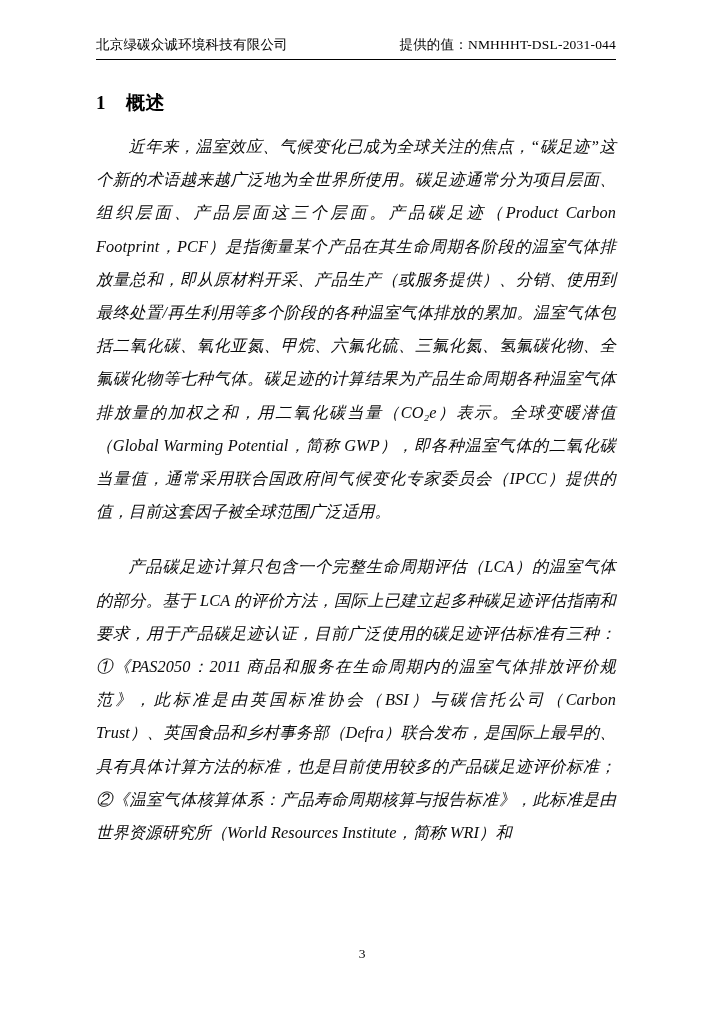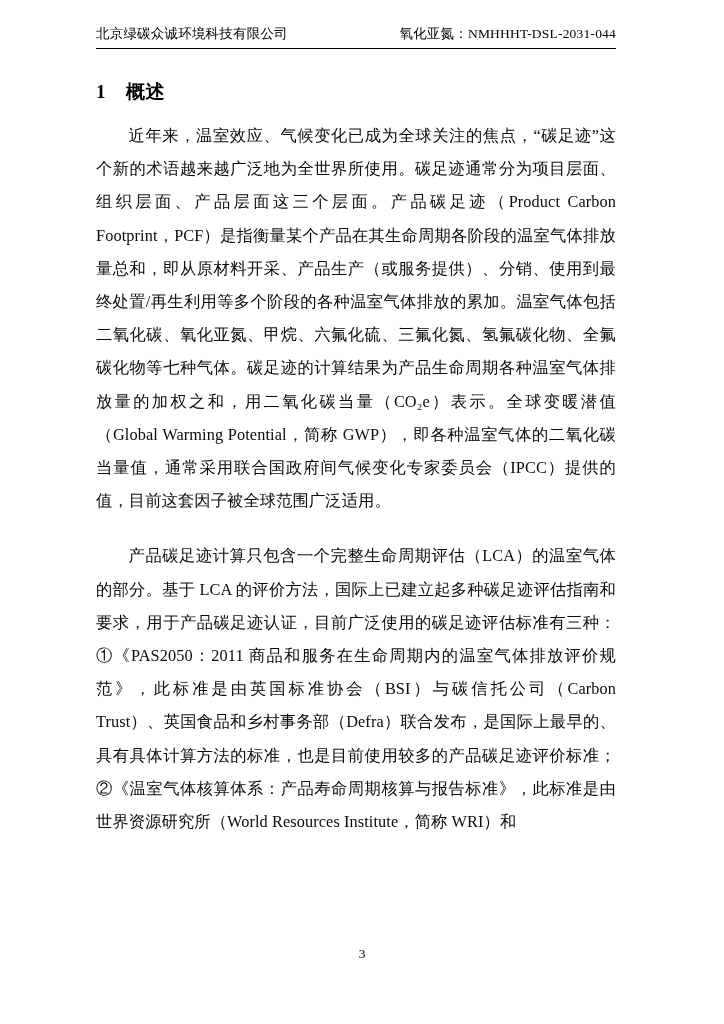--- a/index.html
+++ b/index.html
@@ -15,21 +15,21 @@
     width: 724px;
     height: 1024px;
     background: #ffffff;
     margin: 0 auto;
     overflow: hidden;
     box-sizing: border-box;
   }
   .page-inner {
     position: absolute;
     left: 96px;
-    top: 25px;
+    top: 36px;
     width: 520px;
   }
   
   .header {
     display: flex;
     justify-content: space-between;
     align-items: baseline;
     font-size: 13.5px;
     letter-spacing: 0.2px;
     color: #000;
@@ -70,20 +70,21 @@
   
   p.body {
     font-size: 16.3px;
     line-height: 33.2px;
     margin: 14px 0 0 0;
     text-align: justify;
     text-justify: inter-ideograph;
     text-indent: 2em;
     color: #0a0a0a;
     letter-spacing: 0.1px;
+    font-style: italic;
   }
   p.body.second {
     margin-top: 22px;
   }
   
   .footer {
     position: absolute;
     left: 0;
     right: 0;
     bottom: 62px;
@@ -95,21 +96,21 @@
 </head>
 <body>
 
 <div class="page">
 
   <div class="page-inner">
 
     <div class="header">
       <span class="header-left">北京绿碳众诚环境科技有限公司</span>
       <span class="header-right">
-        <span>氧化亚氮：</span><span class="code">NMHHHT-DSL-2031-044</span>
+        <span>提供的值：</span><span class="code">NMHHHT-DSL-2031-044</span>
       </span>
     </div>
 
     <h1 class="sec">
       <span class="num">1</span><span>概述</span>
     </h1>
 
 
     <p class="body">近年来，温室效应、气候变化已成为全球关注的焦点，“碳足迹”这个新的术语越来越广泛地为全世界所使用。碳足迹通常分为项目层面、组织层面、产品层面这三个层面。产品碳足迹（Product Carbon Footprint，PCF）是指衡量某个产品在其生命周期各阶段的温室气体排放量总和，即从原材料开采、产品生产（或服务提供）、分销、使用到最终处置/再生利用等多个阶段的各种温室气体排放的累加。温室气体包括二氧化碳、氧化亚氮、甲烷、六氟化硫、三氟化氮、氢氟碳化物、全氟碳化物等七种气体。碳足迹的计算结果为产品生命周期各种温室气体排放量的加权之和，用二氧化碳当量（CO₂e）表示。全球变暖潜值（Global Warming Potential，简称 GWP），即各种温室气体的二氧化碳当量值，通常采用联合国政府间气候变化专家委员会（IPCC）提供的值，目前这套因子被全球范围广泛适用。</p>
 

